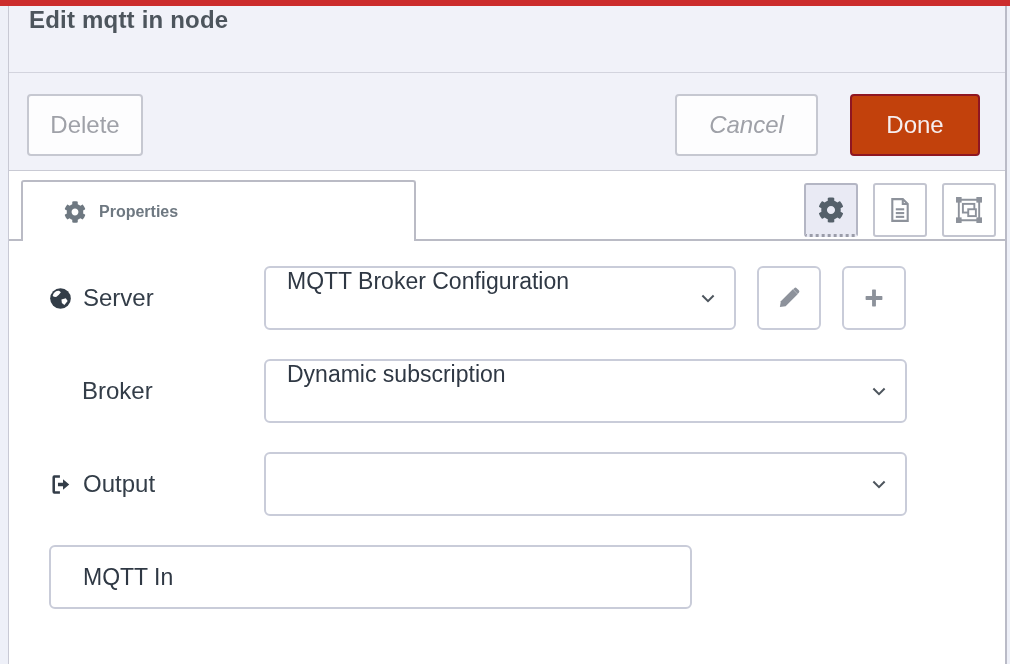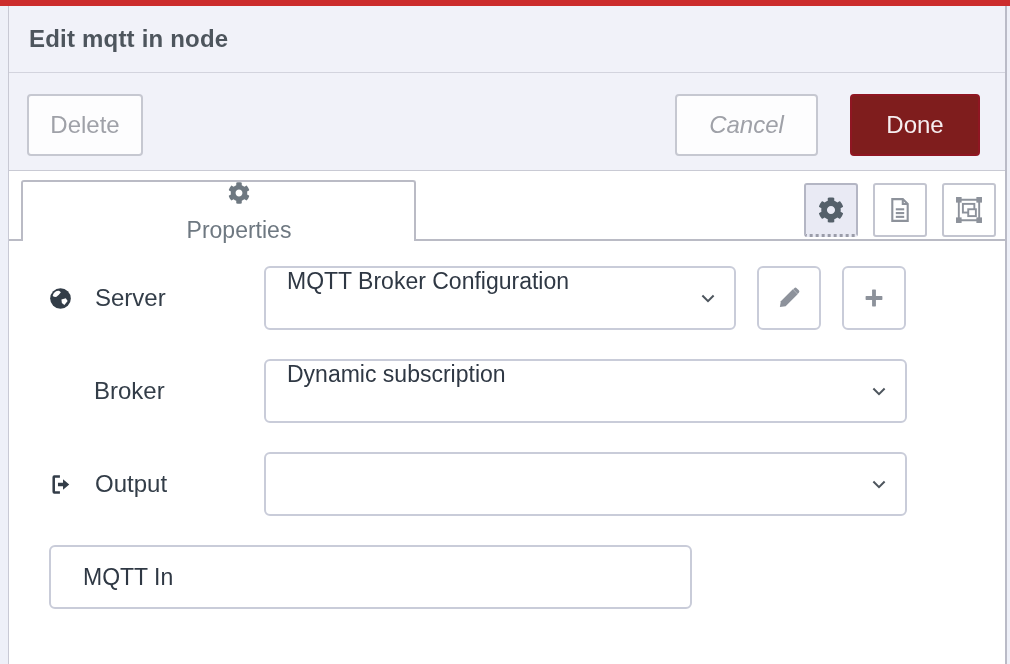--- a/index.html
+++ b/index.html
@@ -4,45 +4,45 @@
 <style>
   * { margin:0; padding:0; box-sizing:border-box; }
   body { font-family: "Liberation Sans", sans-serif; background:#fff; }
 
   .frame { position:relative; width:1010px; height:664px; background:#eef0f8; overflow:hidden; }
   .redbar { position:absolute; top:0; left:0; width:100%; height:6px; background:#cc2d2d; }
   .dialog { position:absolute; top:6px; left:8px; right:3px; bottom:0;
             background:#fff; border-left:1px solid #c8c9d4; border-right:2px solid #babbc7; }
 
   .header { height:67px; background:#f1f2f9; border-bottom:1px solid #d3d4de;
-            display:flex; align-items:center; padding-left:20px; }
+            display:flex; padding-left:20px; }
   .header .title { font-size:24px; font-weight:700; color:#4d555d; letter-spacing:0.2px; }
 
   .buttonbar { position:relative; height:98px; background:#f1f2f9; border-bottom:1px solid #c9cad4; }
   .btn { position:absolute; top:21px; height:62px; border-radius:4px; font-size:24px;
          display:flex; align-items:center; justify-content:center; cursor:pointer; }
   .btn-plain { background:#fdfdfe; border:2px solid #c6c8d1; color:#9fa1a8; }
   .btn-delete { left:18px; width:116px; }
   .btn-cancel { right:187px; width:143px;font-style:italic; }
-  .btn-done { right:25px; width:130px; background:#7f1d1d; border:2px solid #8f1622; color:#f6eef0; }
+  .btn-done { right:25px; width:130px; background:#c2410c; border:2px solid #8f1622; color:#f6eef0; }
 
   .tabrow { position:relative; height:70px; background:#fff; }
   .tabrow::after { content:""; position:absolute; left:0; right:0; bottom:0; height:2px; background:#babbc5; }
   .tab { position:absolute; left:12px; top:9px; width:395px; height:61px; background:#fff;
          border:2px solid #babbc5; border-bottom:none; border-radius:3px 3px 0 0; z-index:2;
          display:flex; align-items:center; gap:13px; padding-left:41px;
-         font-size:23px; font-weight:400; color:#6e7881; cursor:pointer;flex-direction:column; }
+         font-size:16px; font-weight:700; color:#6e7881; cursor:pointer; }
   .tab-buttons { position:absolute; top:12px; right:9px; display:flex; gap:15px; z-index:2; }
   .tbtn { width:54px; height:54px; background:#fff; border:2px solid #c3c5d0; border-radius:3px;
           display:flex; align-items:center; justify-content:center; color:#8d929b; cursor:pointer; }
   .tbtn.selected { background:#e9eaf4; border-color:#b4b6c4; border-bottom:3px dotted #9a9ca9; color:#55606a; }
 
   .content { padding:25px 0 0 40px; background:#fff; }
   .row { display:flex; align-items:center; margin-bottom:29px; }
-  .flabel { width:215px; display:flex; align-items:center; gap:23px;
+  .flabel { width:215px; display:flex; align-items:center; gap:11px;
             font-size:24px; color:#333d48; }
   .flabel .spacer { width:22px; }
   .select, .textinput { position:relative; height:64px; border:2px solid #c9ccd9; border-radius:6px;
             background:#fff; display:flex; align-items:flex-start; font-size:23px; color:#2f3844; }
   .select { padding:0 52px 0 21px; cursor:pointer; }
   .select .val { white-space:nowrap; overflow:hidden; }
   .select .chev { position:absolute; right:16px; top:50%; transform:translateY(-50%); }
   .w-server { width:472px; }
   .w-full { width:643px; }
   .sqbtn { width:64px; height:64px; margin-left:21px; background:#fff; border:2px solid #c9ccd9;

